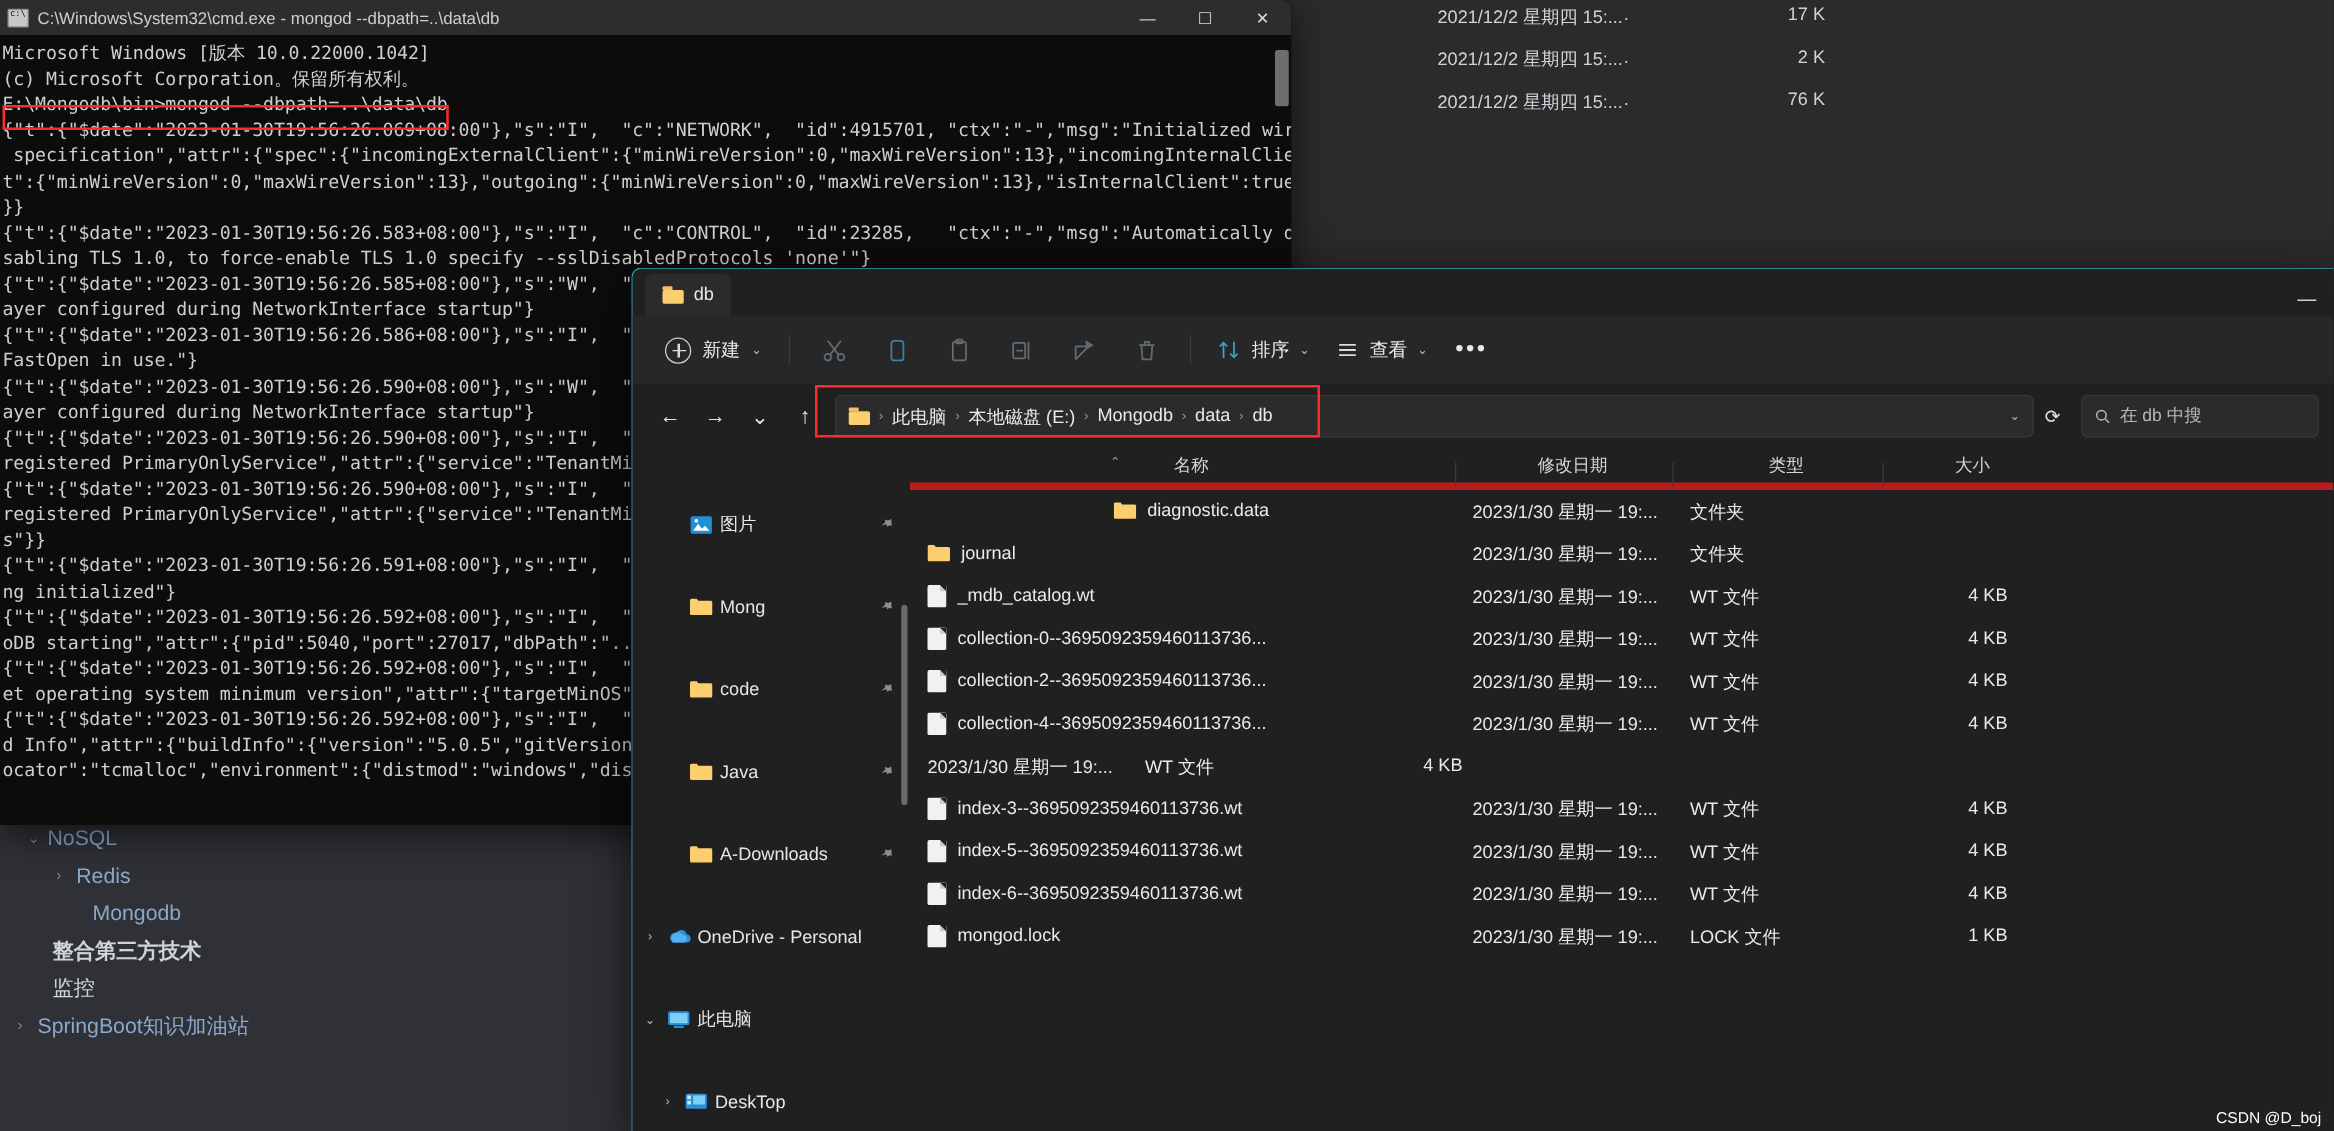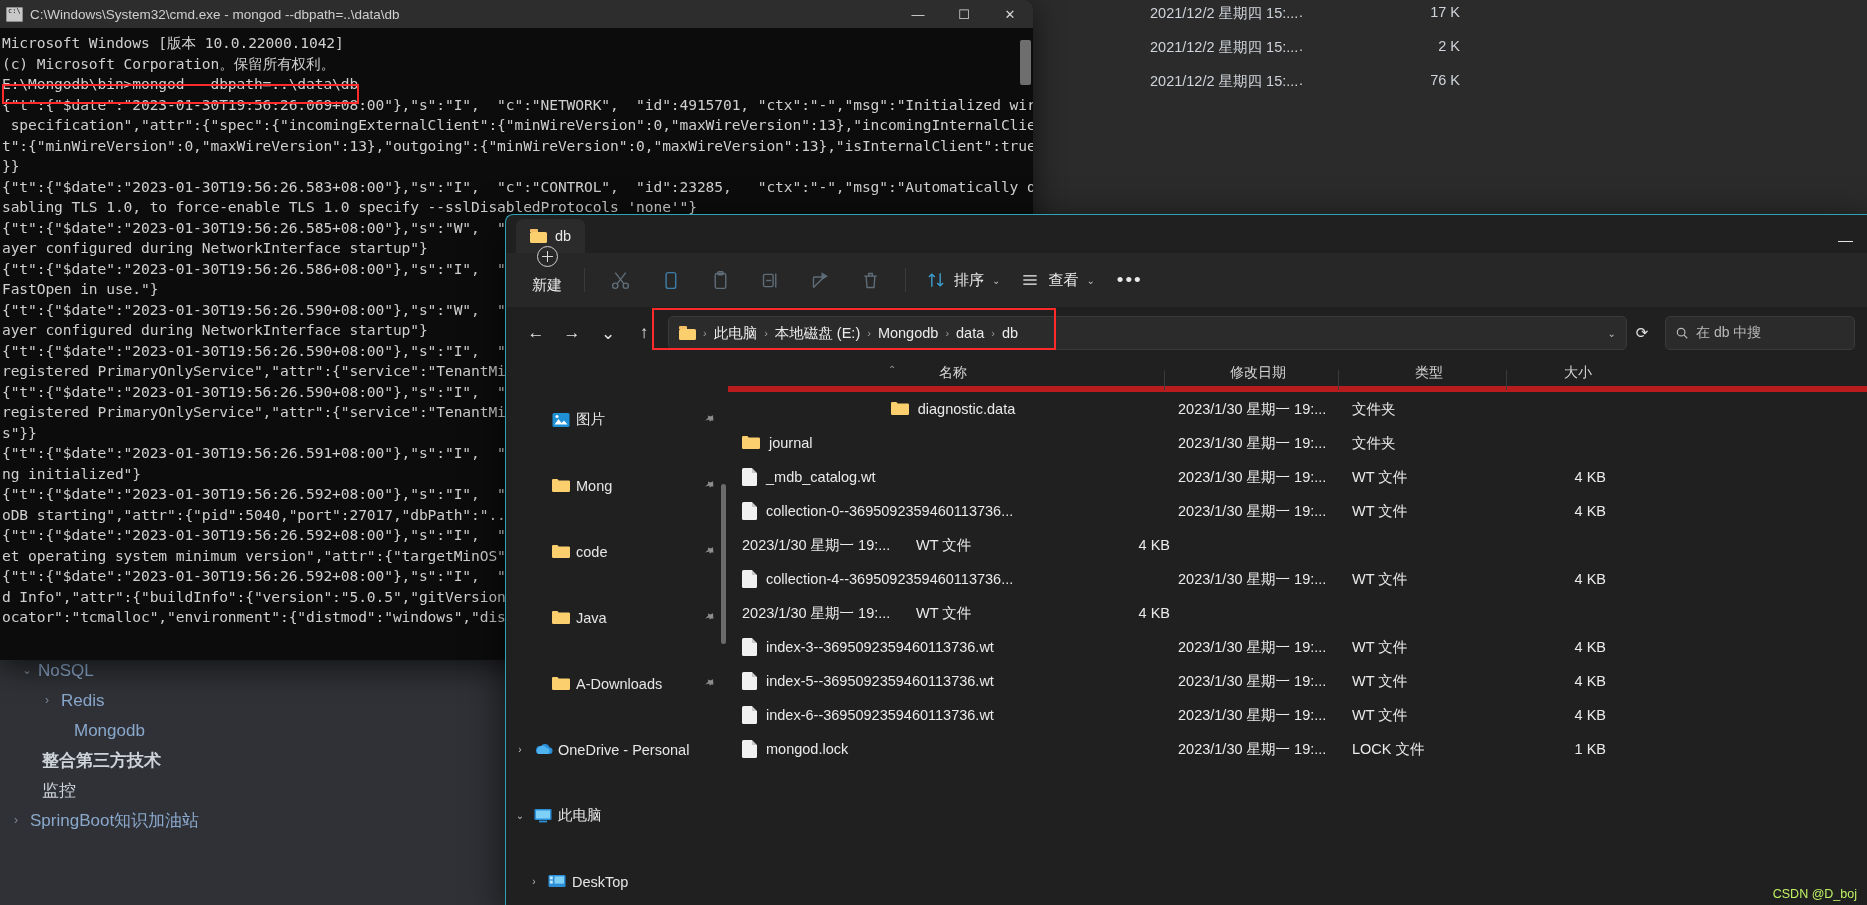--- a/index.html
+++ b/index.html
@@ -65,21 +65,21 @@
   .exp-tab {
     display:flex; align-items:center; gap:8px; height:34px; padding:0 14px;
     background:#2b2b2b; border-radius:7px 7px 0 0; color:#e8e8e8; font-size:14.5px;
   }
   .folder-ico{ width:17px;height:14px;position:relative;flex:none;}
   .folder-ico::before{content:"";position:absolute;left:0;top:0;width:8px;height:3px;background:#f5c065;border-radius:1px 1px 0 0;}
   .folder-ico::after{content:"";position:absolute;left:0;top:2.5px;width:17px;height:11.5px;background:#fbce6e;border-radius:1.5px;}
   .exp-min { position:absolute; right:14px; top:16px; color:#e6e6e6; font-size:15px; }
 
   .exp-toolbar { height:54px; background:#272727; display:flex; align-items:center; padding:0 14px; gap:0; }
-  .tb-new { display:flex;align-items:center;gap:9px;color:#e9e9e9;font-size:15px;padding:7px 12px;border-radius:5px;flex-direction:column; }
+  .tb-new { display:flex;align-items:center;gap:9px;color:#e9e9e9;font-size:15px;padding:7px 12px;border-radius:5px; }
   .circ-plus{width:21px;height:21px;border:1.6px solid #cfcfcf;border-radius:50%;position:relative;flex:none;}
   .circ-plus::before,.circ-plus::after{content:"";position:absolute;background:#dcdcdc;}
   .circ-plus::before{left:4.5px;top:9.3px;width:11px;height:1.6px;}
   .circ-plus::after{left:9.3px;top:4.5px;width:1.6px;height:11px;}
   .chev-dn{font-size:10px;color:#bdbdbd;}
   .tb-sep{width:1px;height:24px;background:#3a3a3a;margin:0 10px;}
   .tb-ico{width:50px;height:36px;display:flex;align-items:center;justify-content:center;border-radius:5px;}
   .tb-ico svg{display:block;}
   .tb-lbl{display:flex;align-items:center;gap:8px;color:#e9e9e9;font-size:15px;padding:7px 10px;border-radius:5px;}
   .tb-dots{color:#e9e9e9;font-size:19px;letter-spacing:2px;padding:0 12px;}
@@ -111,21 +111,21 @@
   .lst-head{display:flex;height:33px;align-items:center;color:#d5d5d5;font-size:14px;border-bottom:6px solid #b91c1c;position:relative;text-align:center;}
   .lst-head .col{padding-left:14px;position:relative;}
   .lst-head .col:not(:first-child)::before{content:"";position:absolute;left:0;top:6px;height:20px;width:1px;background:#3a3a3a;}
   .sortmark{position:absolute;left:160px;top:0px;color:#9a9a9a;font-size:10px;}
   .row{display:flex;height:34px;align-items:center;color:#eaeaea;font-size:14.5px;}
   .row .c-name{display:flex;align-items:center;gap:9px;padding-left:14px;overflow:hidden;white-space:nowrap;}
   .row .c-date,.row .c-type{padding-left:14px;white-space:nowrap;}
   .row .c-size{padding-right:18px;text-align:right;white-space:nowrap;}
   .file-ico{width:15px;height:18px;background:#f1f1f1;border-radius:1.5px;position:relative;flex:none;}
   .file-ico::after{content:"";position:absolute;right:0;top:0;border-width:0 5px 5px 0;border-style:solid;border-color:#c9c9c9 #202020;}
-  .wm{position:absolute;right:10px;bottom:4px;color:#bef264;font-size:12.5px;}
+  .wm{position:absolute;right:10px;bottom:4px;color:#ffffff;font-size:12.5px;}
 </style>
 </head>
 <body>
 
 <div id="root">
 
   <div class="bg-page"></div>
 
   <div id="bg-file-rows">
       <div class="bgfile-row" style="left: 1150px; top: 4px;">2021/12/2 星期四 15:...</div>
@@ -500,20 +500,24 @@
             <div class="row">
               <div class="c-name" style="width: 436px;">
                 <span class="file-ico"></span>
                 <span>collection-0--3695092359460113736...</span>
               </div>
               <div class="c-date" style="width: 174px;">2023/1/30 星期一 19:...</div>
               <div class="c-type" style="width: 168px;">WT 文件</div>
               <div class="c-size" style="width: 118px;">4 KB</div>
             </div>
             <div class="row">
+              <div class="c-name" style="width: 436px;">
+                <span class="file-ico"></span>
+                <span>collection-2--3695092359460113736...</span>
+              </div>
               <div class="c-date" style="width: 174px;">2023/1/30 星期一 19:...</div>
               <div class="c-type" style="width: 168px;">WT 文件</div>
               <div class="c-size" style="width: 118px;">4 KB</div>
             </div>
             <div class="row">
               <div class="c-name" style="width: 436px;">
                 <span class="file-ico"></span>
                 <span>collection-4--3695092359460113736...</span>
               </div>
               <div class="c-date" style="width: 174px;">2023/1/30 星期一 19:...</div>

